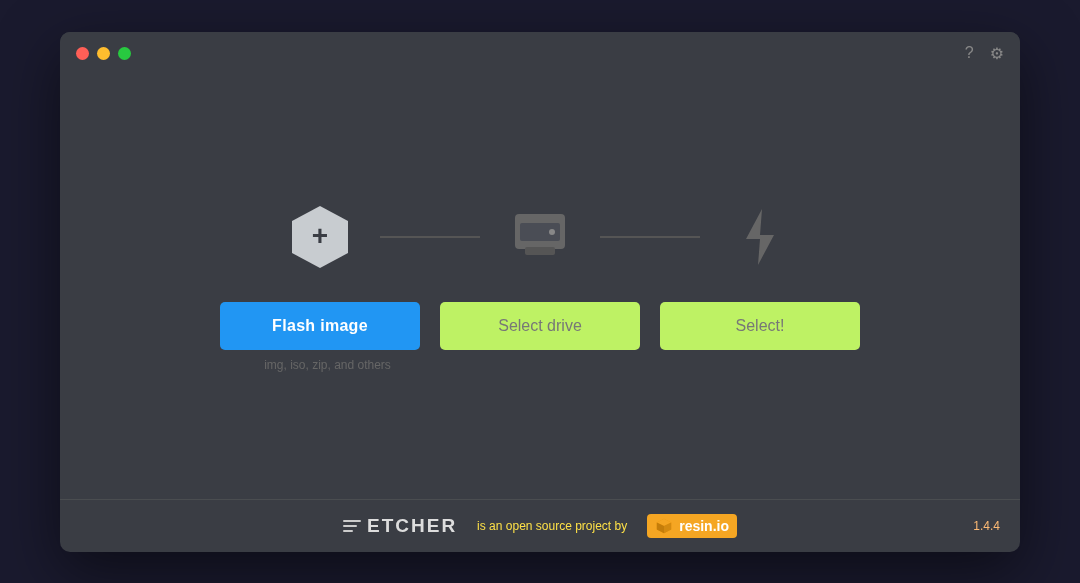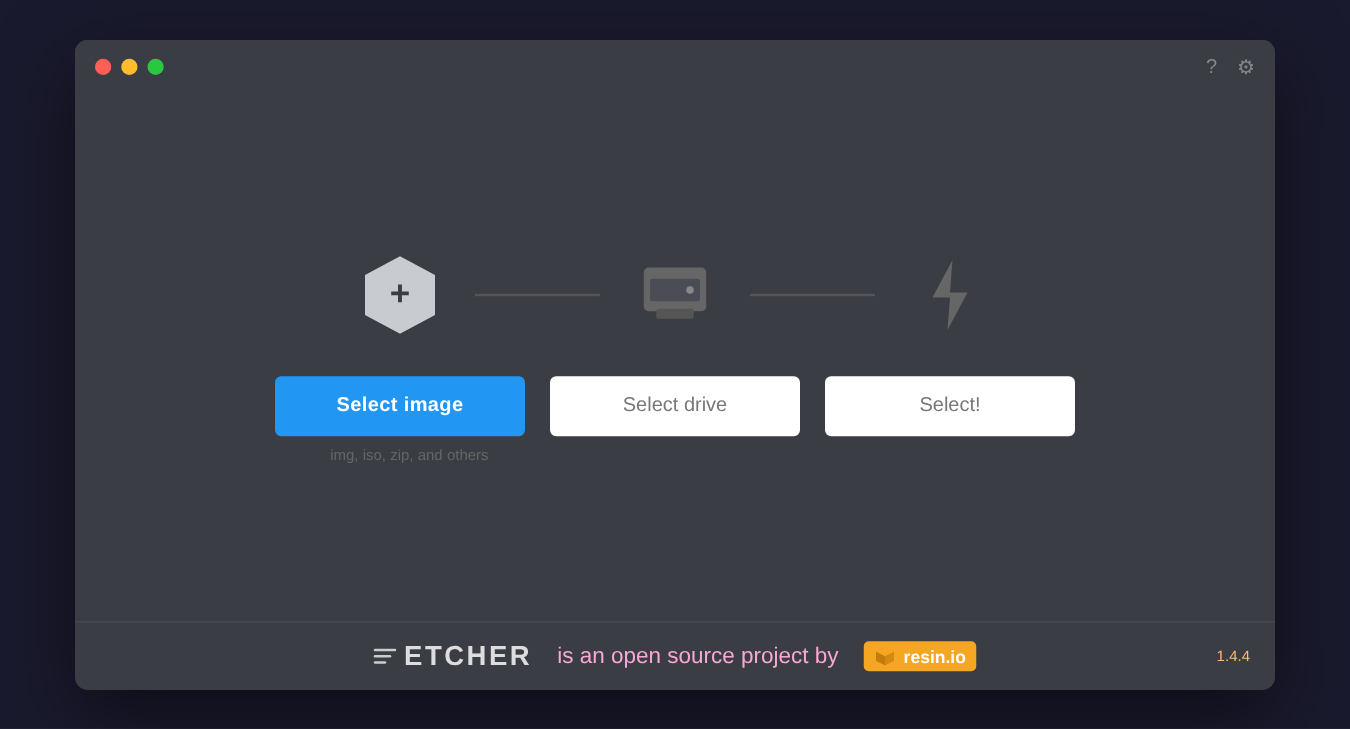--- a/index.html
+++ b/index.html
@@ -157,21 +157,21 @@
       color: #fff;
       font-size: 16px;
       font-weight: 600;
       cursor: pointer;
       letter-spacing: 0.3px;
     }
 
     .btn-secondary {
       width: 200px;
       height: 48px;
-      background: #ffffff;
+      background: #bef264;
       border: none;
       border-radius: 5px;
       color: #777;
       font-size: 16px;
       font-weight: 500;
       cursor: not-allowed;
     }
 
     .btn-hint {
       margin-top: 8px;
@@ -213,29 +213,29 @@
       height: 2px;
       background: #ccc;
       border-radius: 1px;
     }
 
     .logo-line-1 { width: 18px; }
     .logo-line-2 { width: 14px; }
     .logo-line-3 { width: 10px; }
 
     .logo-text {
-      font-size: 22px;
+      font-size: 19px;
       font-weight: 700;
       color: #ddd;
       letter-spacing: 2px;
     }
 
     .footer-tagline {
-      font-size: 18px;
-      color: #f9a8d4;
+      font-size: 12px;
+      color: #fde047;
       margin: 0 10px;
     }
 
     .resin-badge {
       display: flex;
       align-items: center;
       gap: 6px;
       background: #f5a623;
       border-radius: 4px;
       padding: 3px 8px;
@@ -314,21 +314,21 @@
             <polygon points="22,2 6,32 20,32 18,58 34,28 20,28" fill="#666"></polygon>
           </svg>
         </div>
       </div>
 
     </div>
 
     <div class="buttons-row">
 
       <div class="step-button-group">
-        <button class="btn-select-image">Select image</button>
+        <button class="btn-select-image">Flash image</button>
         <span class="btn-hint">img, iso, zip, and others</span>
       </div>
 
       <div class="step-button-group">
         <button class="btn-secondary">Select drive</button>
       </div>
 
       <div class="step-button-group">
         <button class="btn-secondary">Select!</button>
       </div>

